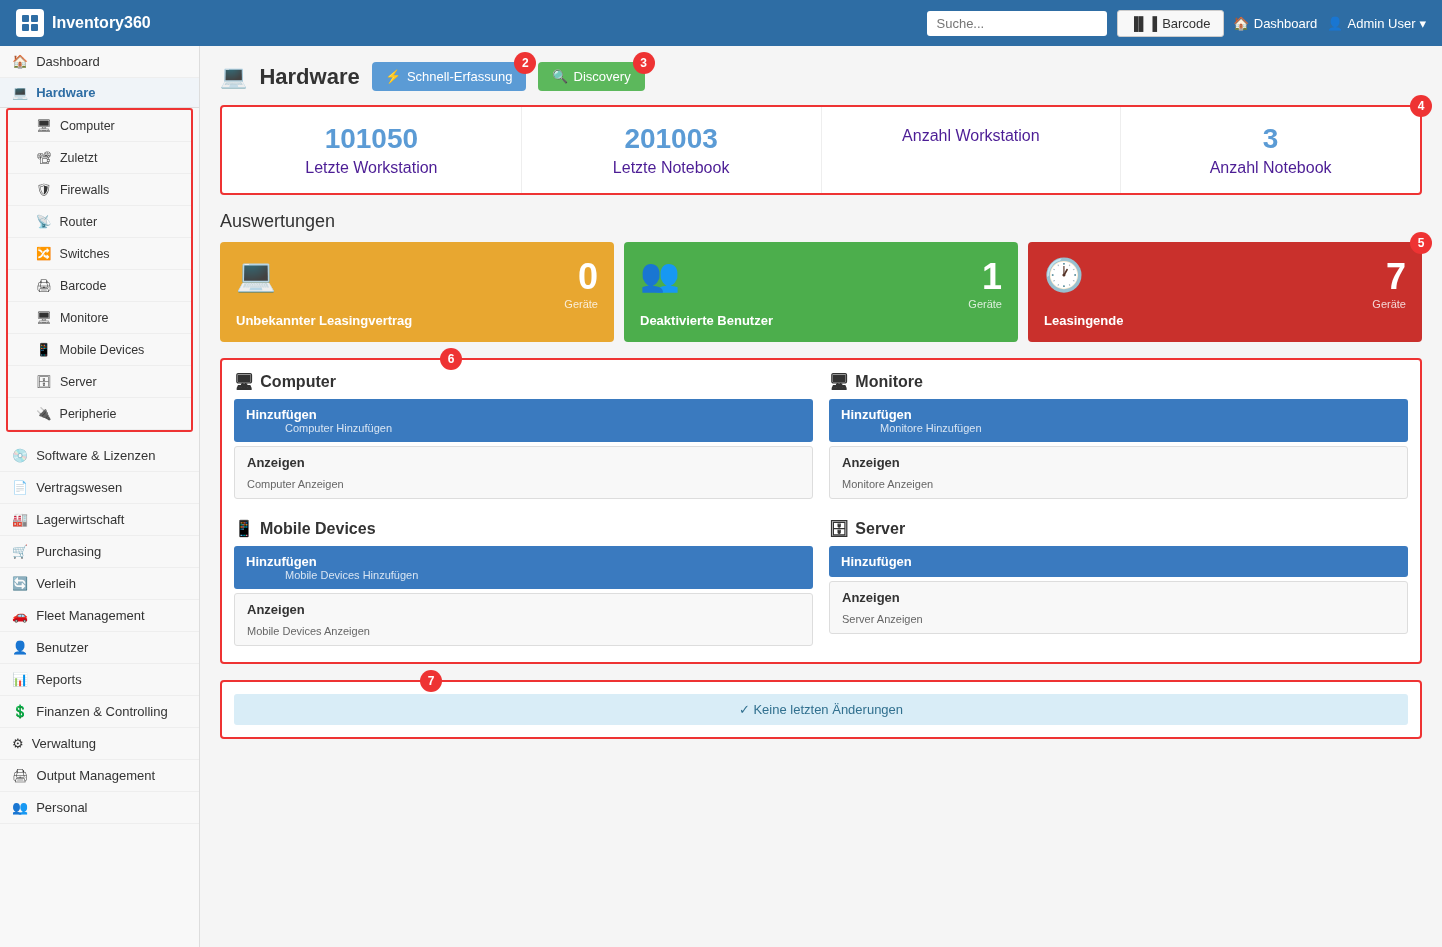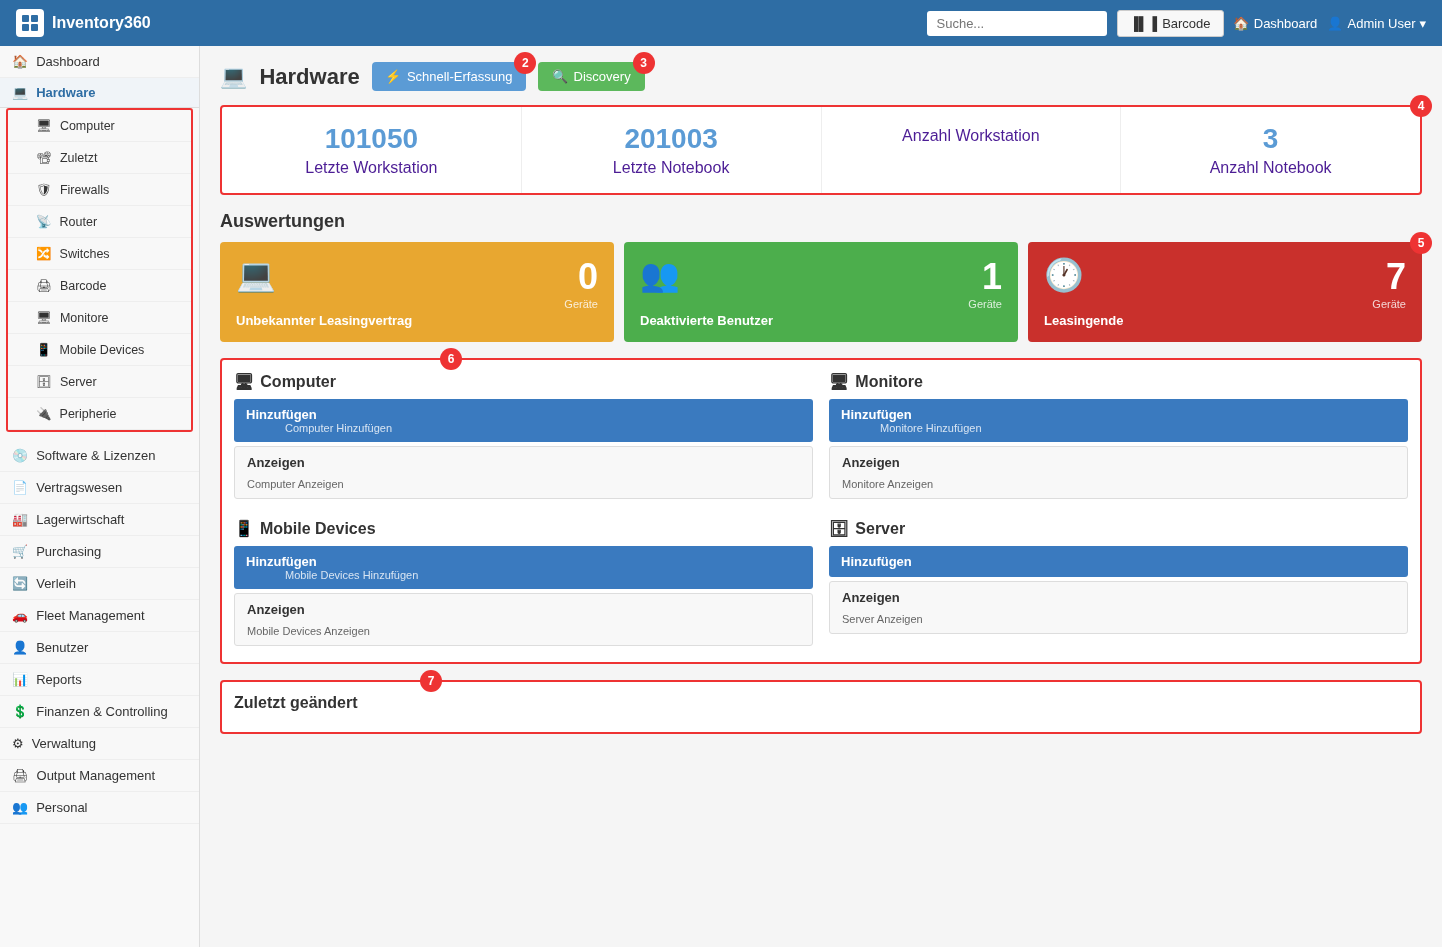--- a/index.html
+++ b/index.html
@@ -72,21 +72,21 @@
       display: flex; gap: 0; border: 2px solid #e33; border-radius: 4px; background: white; margin-bottom: 16px; overflow: hidden;
     }
     .stat-card {
       flex: 1; padding: 16px; text-align: center; border-right: 1px solid #eee;
     }
     .stat-card:last-child { border-right: none; }
     .stat-number { font-size: 28px; color: #5b9bd5; font-weight: bold; }
     .stat-label { font-size: 16px; color: #4c1d95; margin-top: 4px; }
 
     
-    .section-title { font-size: 18px; font-weight: bold; color: #333; margin-bottom: 10px; }
+    .section-title { font-size: 18px; font-weight: normal; color: #333; margin-bottom: 10px; }
     .auswertungen-row {
       display: flex; gap: 10px; margin-bottom: 16px;
     }
     .auswert-card {
       flex: 1; border-radius: 4px; padding: 14px 16px; color: white; display: flex; flex-direction: column; justify-content: space-between; min-height: 100px;
     }
     .auswert-card.orange { background: #e8a730; }
     .auswert-card.green { background: #4cae4c; }
     .auswert-card.red { background: #c9302c; }
     .auswert-top { display: flex; align-items: flex-start; justify-content: space-between; }
@@ -417,21 +417,19 @@
               <div class="action-card-white-sub">Server Anzeigen</div>
             </div>
           </div>
         </div>
       </div>
       <span class="badge" style="top:-10px; left:220px; position:absolute;">6</span>
     </div>
 
     <div style="position:relative;">
       <div class="zuletzt-section">
-        <div class="zuletzt-title">
-          <span>Zuletzt geändert</span>
-        </div>
+        <div class="zuletzt-empty">✓ Keine letzten Änderungen</div>
       </div>
       <span class="badge" style="top:-10px; left:200px; position:absolute;">7</span>
     </div>
 
   </div>
 </div>
 
 </body></html>

